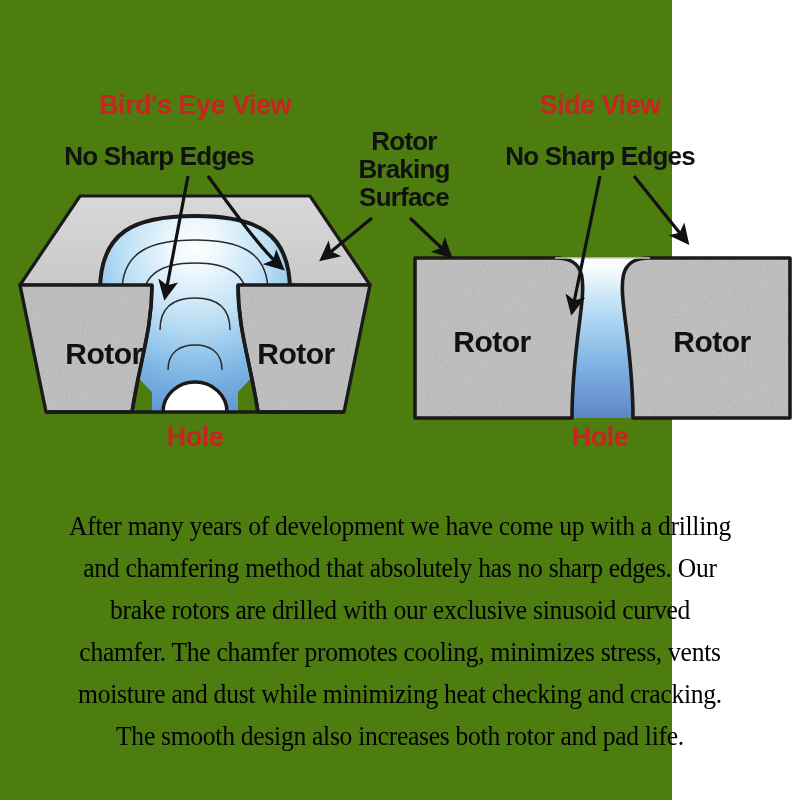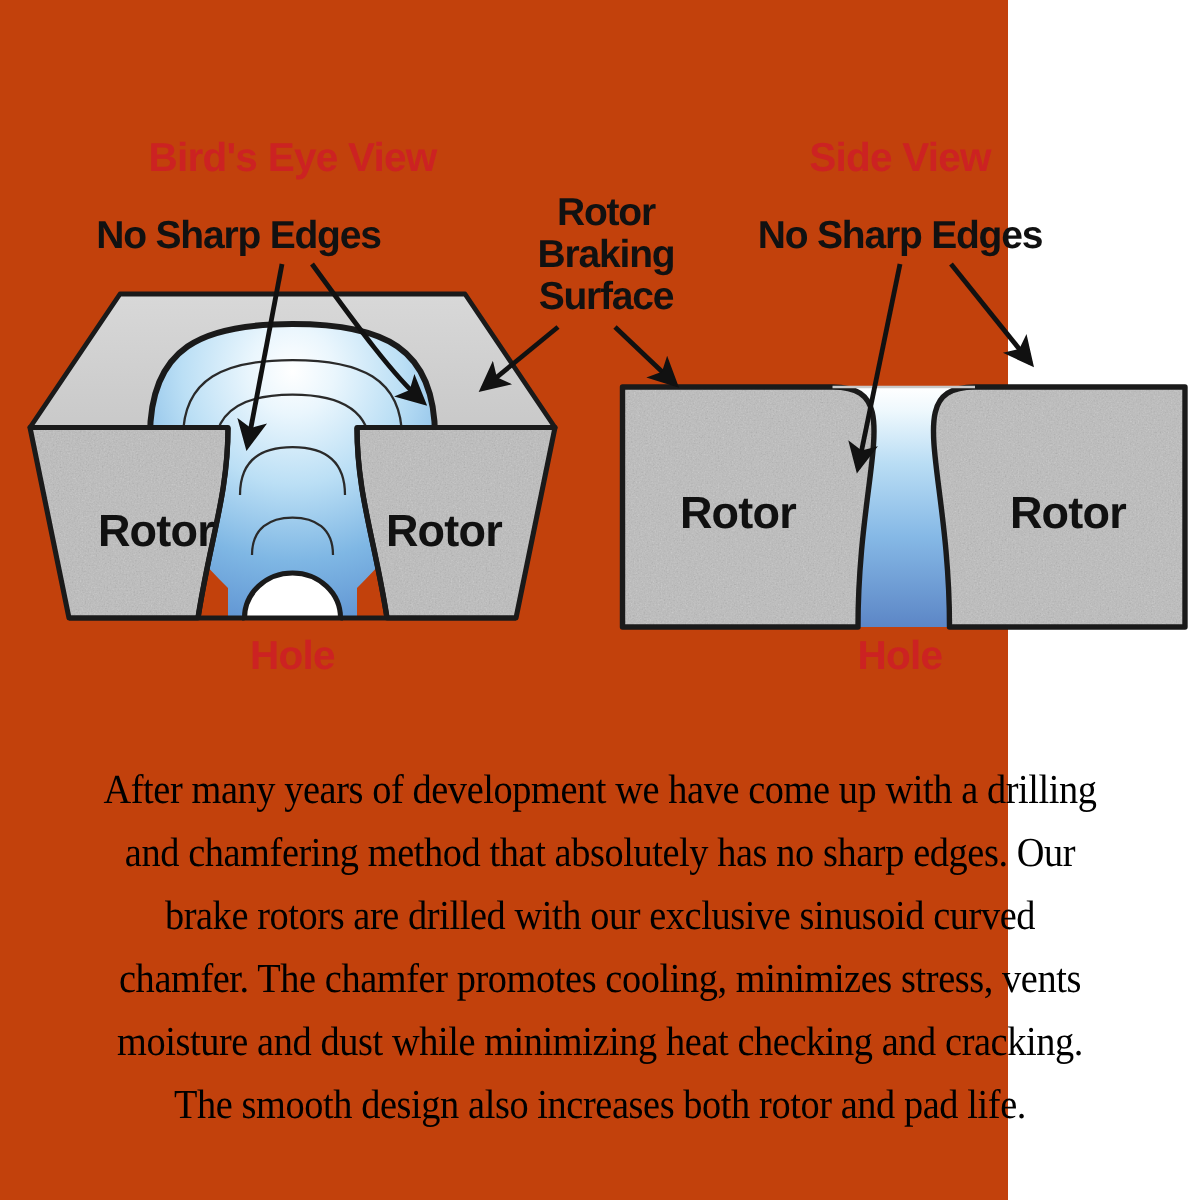--- a/index.html
+++ b/index.html
@@ -7,21 +7,21 @@
     margin: 0; padding: 0;
     width: 800px; height: 800px;
     background: #ffffff;
     font-family: "Liberation Sans", sans-serif;
     overflow: hidden;
   }
   #page {
     position: relative;
     width: 672px;
     height: 800px;
-    background: #c2410c;
+    background: #4d7c0f;
   }
   #diagram-area {
     position: absolute;
     left: 0; top: 0;
     width: 800px; height: 500px;
   }
   #caption-area {
     position: absolute;
     left: 0; top: 505px;
     width: 800px;

